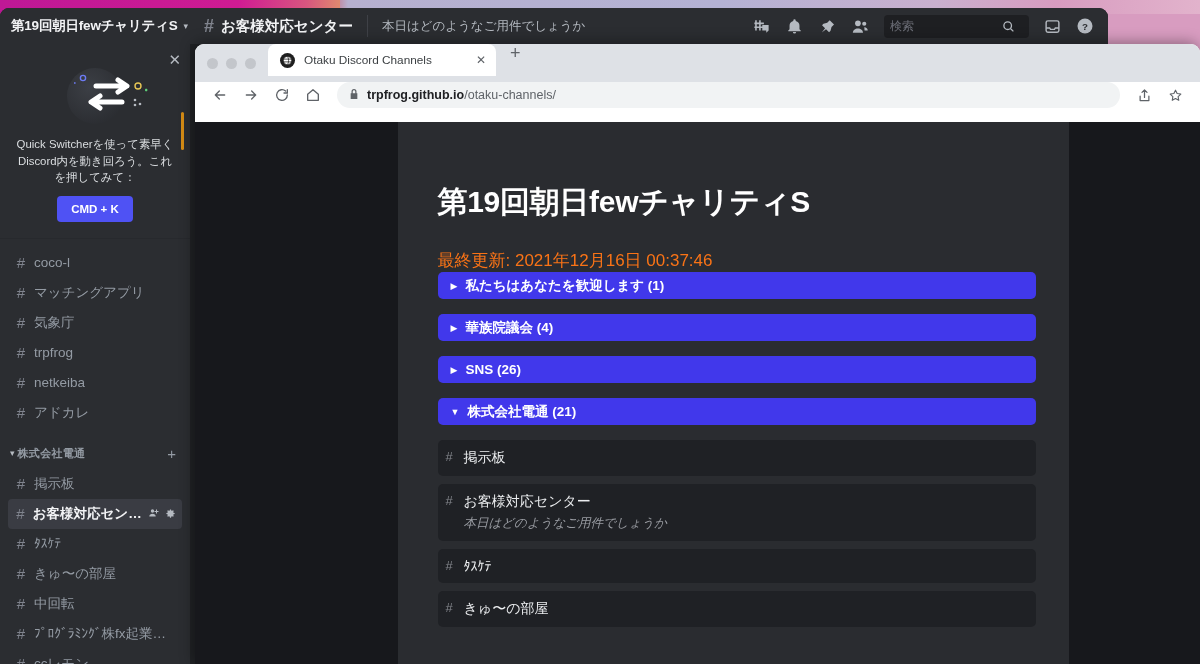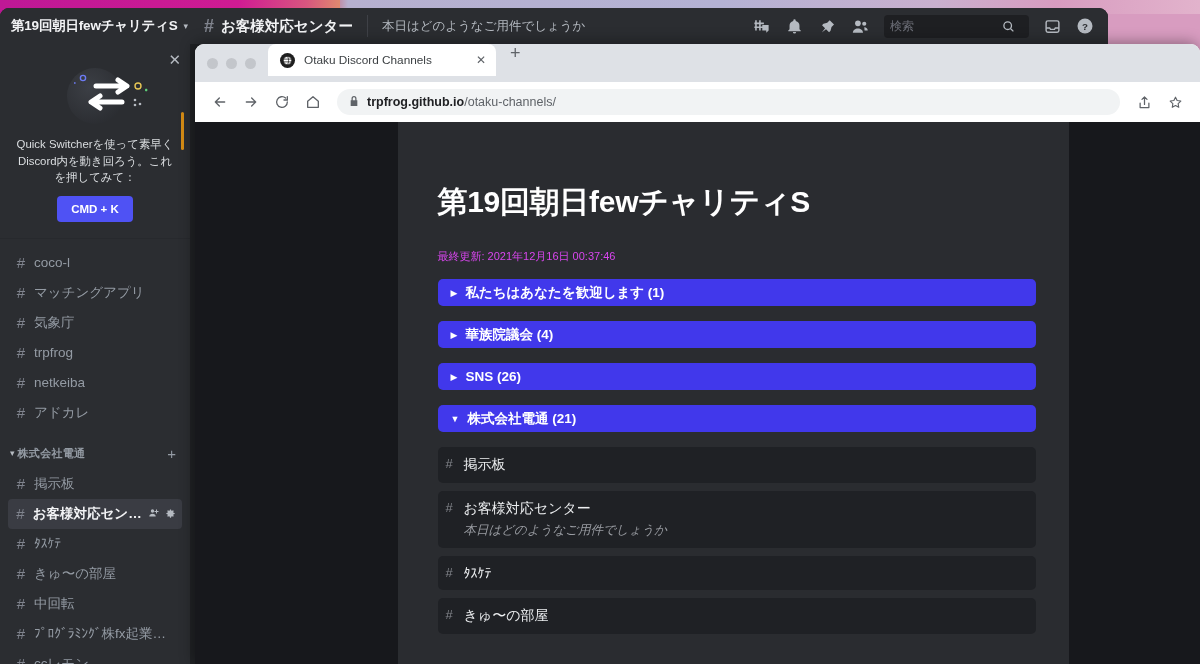--- a/index.html
+++ b/index.html
@@ -141,21 +141,21 @@
   .tab-favicon {
     width: 15px; height: 15px; border-radius: 50%;
     background: #1f1f1f; display: flex; align-items: center; justify-content: center;
     color: #fff; font-size: 10px;
   }
   .tab-title { font-size: 11.8px; color: #3c4043; white-space: nowrap; flex: 1; }
   .tab-close { color: #5f6368; font-size: 12px; line-height: 1; cursor: pointer; }
   #newtab-btn { color: #5f6368; font-size: 18px; margin: 0 0 6px 14px; line-height: 1; cursor: pointer; }
 
   #browser-toolbar {
-    height: 40px; background: #fff; display: flex; align-items: center;
+    height: 40px; background: #fff; display: flex; align-items: flex-start;
     gap: 5px; padding: 0 12px;
   }
   .nav-btn {
     width: 26px; height: 26px; display: flex; align-items: center; justify-content: center;
     color: #5f6368; font-size: 15px; cursor: pointer;
   }
   #omnibox {
     flex: 1; height: 26px; background: #f1f3f4; border-radius: 13px;
     display: flex; align-items: center; gap: 8px; padding: 0 12px; margin: 0 6px;
   }
@@ -172,21 +172,21 @@
   #page-inner {
     width: 671px; margin-left: 71px; background: #2a2c30; padding: 60px 33px 0 40px;
     overflow: hidden;
   }
   #page-title {
     color: #fff; font-size: 30px; font-weight: bold; letter-spacing: -.3px;
     margin-bottom: 26px;
   }
   #page-desc { color: #e6e7e9; font-size: 14.5px; margin-bottom: 14px; }
   #page-desc b { font-weight: bold; }
-  #page-updated { color: #d946ef; font-size: 11px; margin-bottom: 15px; }
+  #page-updated { color: #f97316; font-size: 17px; }
 
   .acc-btn {
     background: #4138eb; color: #fff; border-radius: 5px;
     height: 27px; display: flex; align-items: center; gap: 8px;
     padding: 0 13px; margin-bottom: 15px; font-size: 13.5px; font-weight: bold;
     cursor: pointer;
   }
   .acc-btn .tri { font-size: 9px; }
 
   .pchan {

